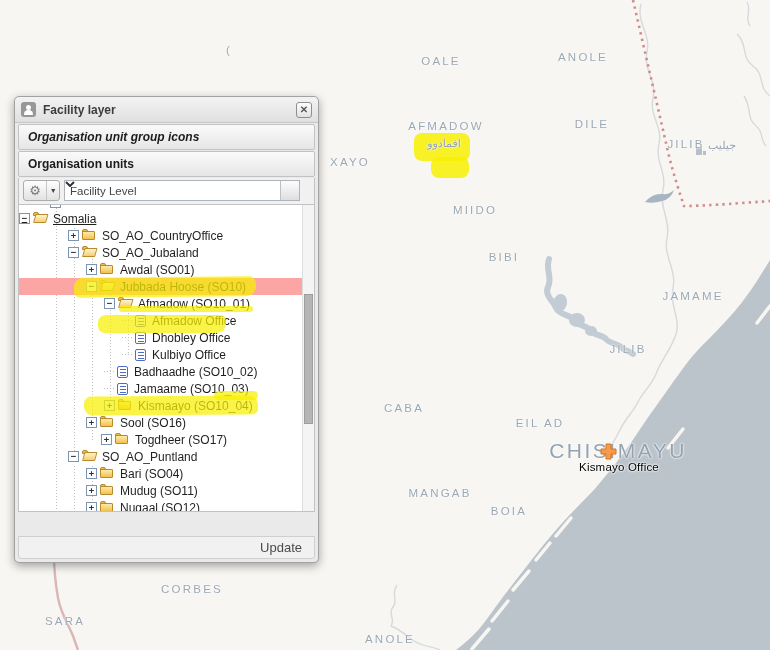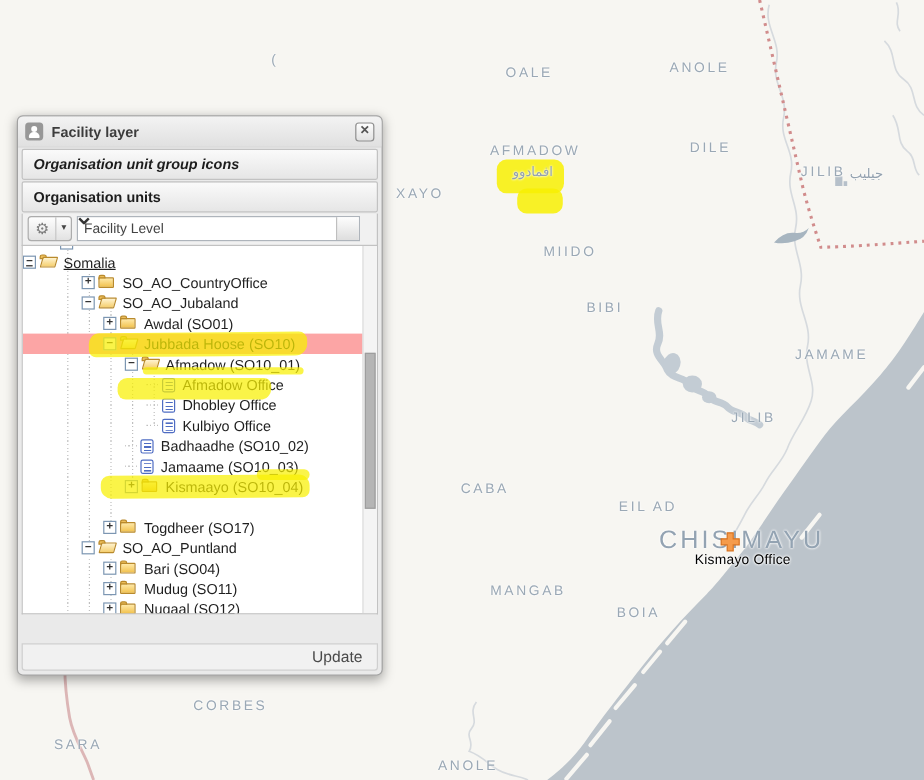--- a/index.html
+++ b/index.html
@@ -162,21 +162,21 @@
   <div class="mlabel" style="left:350px;top:162px;">XAYO</div>
   <div class="mlabel" style="left:686px;top:144px;">JILIB</div>
   <div class="mlabel ar" style="left:722px;top:145px;">جيليب</div>
   <div class="mlabel" style="left:475px;top:210px;">MIIDO</div>
   <div class="mlabel" style="left:504px;top:257px;">BIBI</div>
   <div class="mlabel" style="left:693px;top:296px;">JAMAME</div>
   <div class="mlabel" style="left:628px;top:349px;">JILIB</div>
   <div class="mlabel" style="left:404px;top:408px;">CABA</div>
   <div class="mlabel" style="left:540px;top:423px;">EIL AD</div>
   <div class="mlabel" style="left:440px;top:493px;">MANGAB</div>
-  <div class="mlabel" style="left:532px;top:511px;">BOIA</div>
+  <div class="mlabel" style="left:509px;top:511px;">BOIA</div>
   <div class="mlabel" style="left:192px;top:589px;">CORBES</div>
   <div class="mlabel" style="left:65px;top:621px;">SARA</div>
   <div class="mlabel" style="left:390px;top:639px;">ANOLE</div>
 
   <div class="mlabel big" style="left:618px;top:451px;">CHISIMAYU</div>
   <div class="mlabel dark" style="left:619px;top:467px;">Kismayo Office</div>
 
   <svg id="marker" width="17" height="17" viewBox="0 0 17 17">
     <path d="M6,1 h5 v5 h5 v5 h-5 v5 h-5 v-5 h-5 v-5 h5 z" fill="#f59b4b" stroke="#d9731f" stroke-width="1"></path>
   </svg>
@@ -276,21 +276,26 @@
       <div class="trow lvl3" style="top:175px;">
         <span class="stub"></span>
         <span class="lico"></span>
         <span>Jamaame (SO10_03)</span>
       </div>
       <div class="trow lvl3" style="top:192px;">
         <span class="exp plus"></span>
         <span class="fico"></span>
         <span>Kismaayo (SO10_04)</span>
       </div>
-      <div class="trow lvl2" style="top:226px;">
+      <div class="trow lvl2" style="top:209px;">
+        <span class="exp plus"></span>
+        <span class="fico"></span>
+        <span>Sool (SO16)</span>
+      </div>
+      <div class="trow lvl2" style="top:226px;margin-left:15px;">
         <span class="exp plus"></span>
         <span class="fico"></span>
         <span>Togdheer (SO17)</span>
       </div>
       <div class="trow lvl1" style="top:243px;">
         <span class="exp minus"></span>
         <span class="fico open"></span>
         <span>SO_AO_Puntland</span>
       </div>
       <div class="trow lvl2" style="top:260px;">

